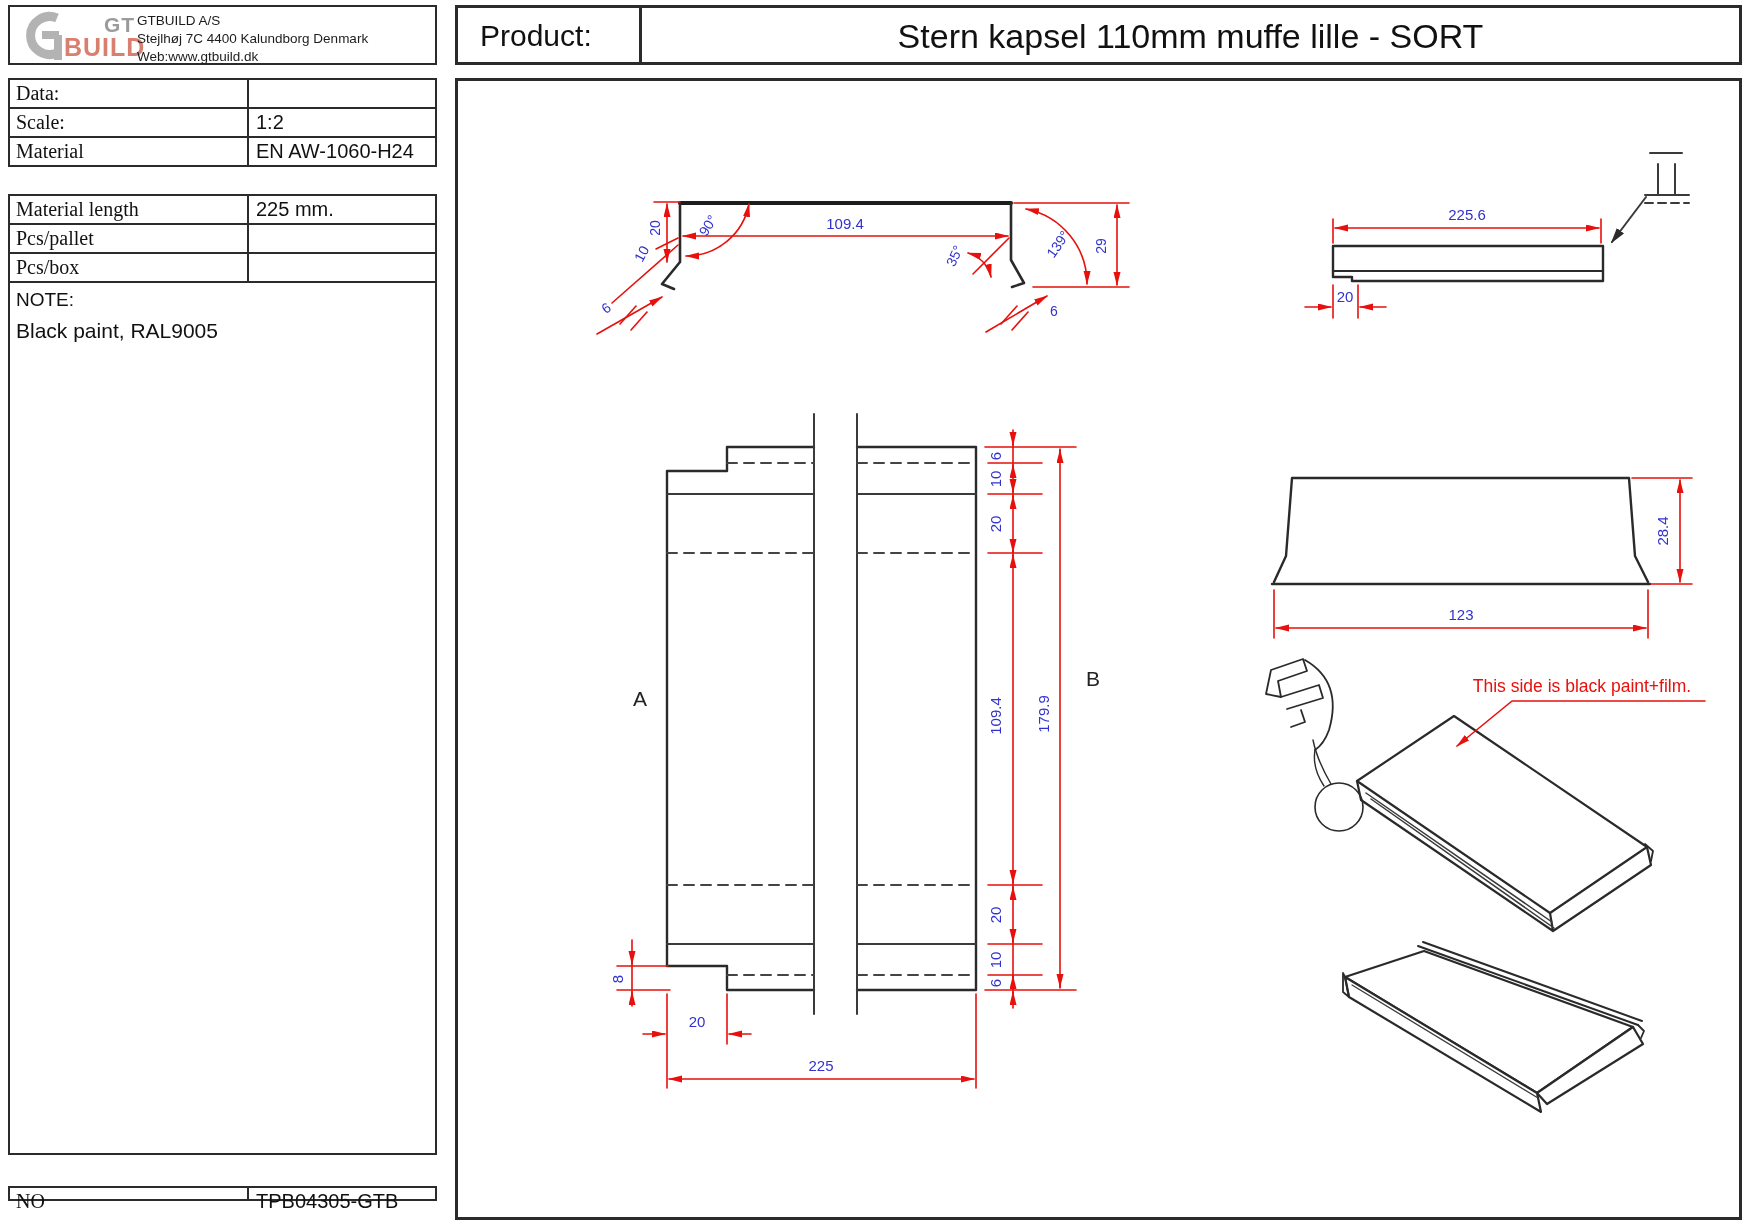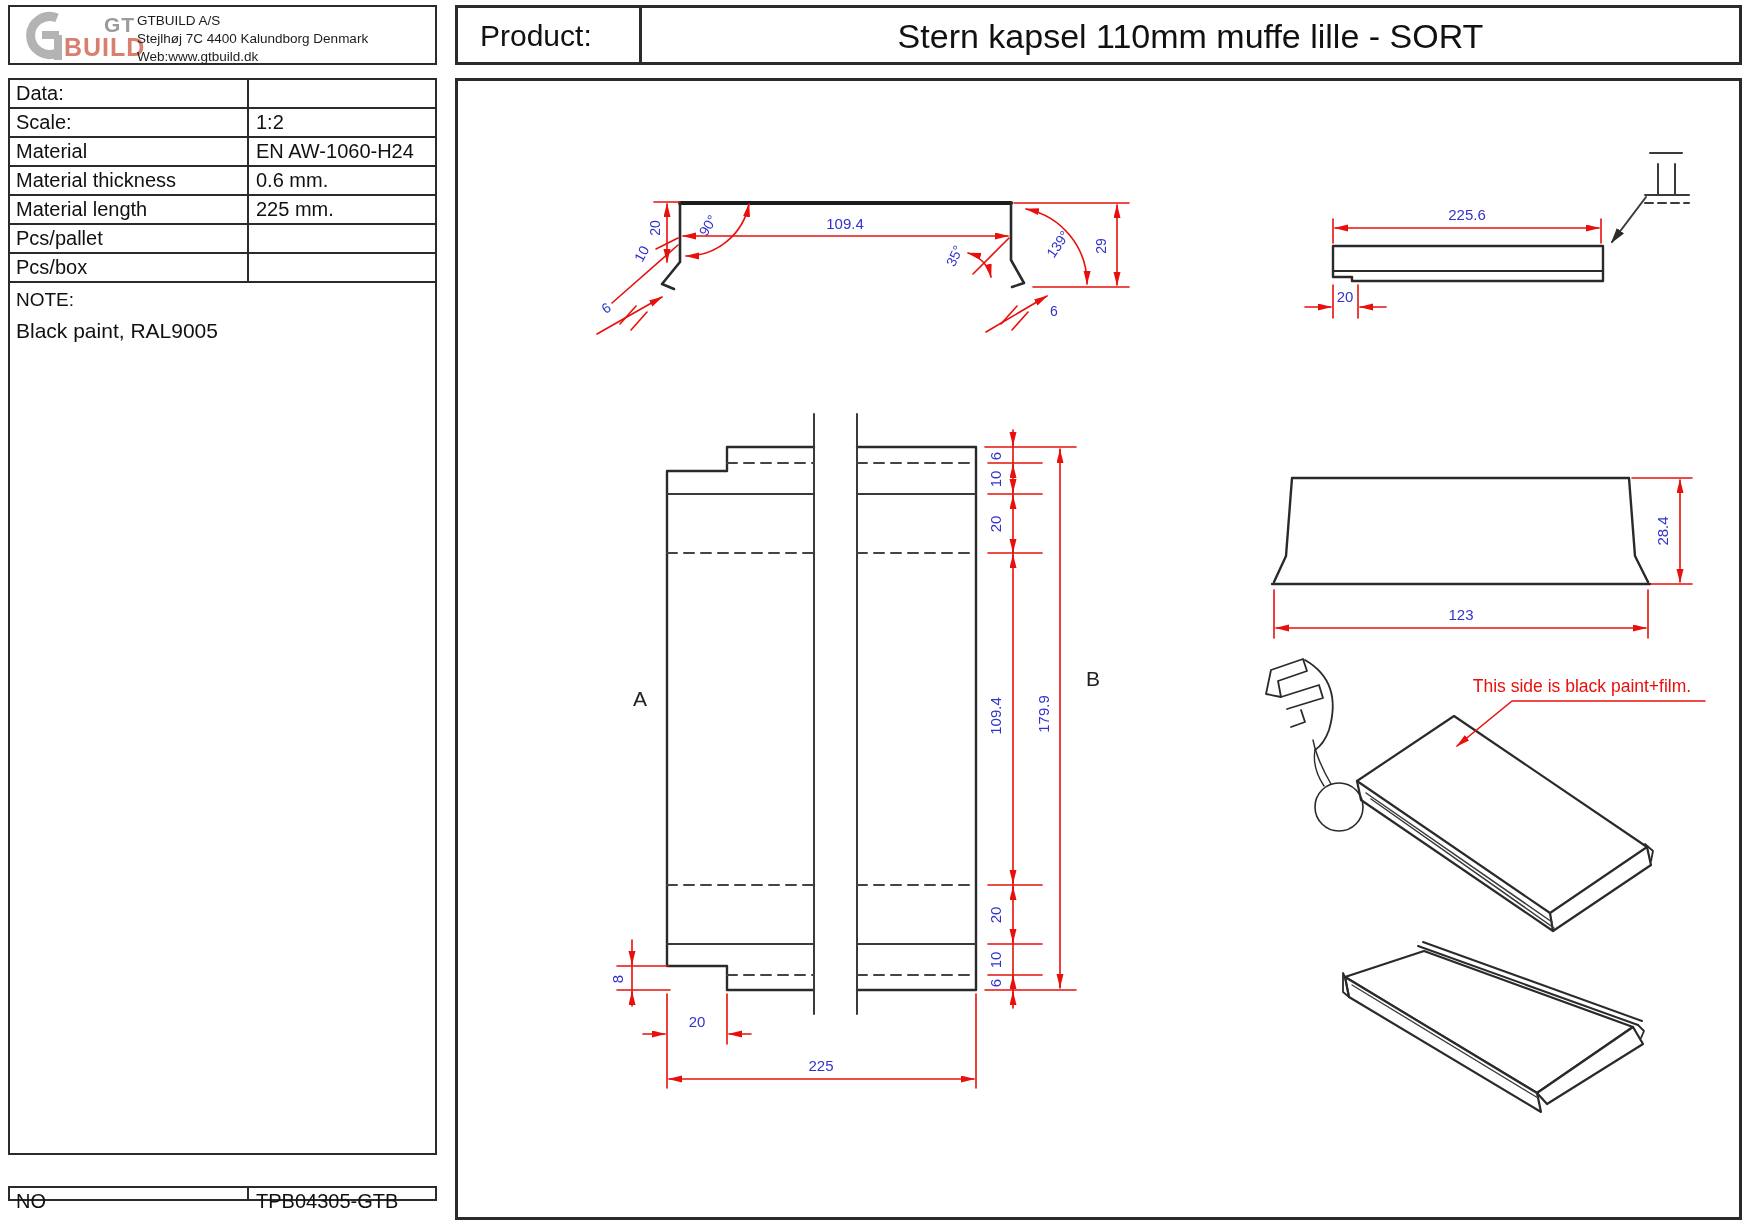--- a/index.html
+++ b/index.html
@@ -2,21 +2,21 @@
 <html><head>
 <meta charset="utf-8">
 <style>
   html,body{margin:0;padding:0;background:#e9e9e9;}
   .page{position:relative;width:1752px;height:1224px;background:#ffffff;
         font-family:"Liberation Sans",sans-serif;overflow:hidden;color:#111;}
   
   .spec-row{position:absolute;left:8px;width:429px;height:31px;border:2px solid #2b2b2b;
             box-sizing:border-box;background:#fff;}
   .spec-row::after{content:'';position:absolute;left:237px;top:0;bottom:0;width:2px;background:#2b2b2b;}
-  .spec-row .lbl{position:absolute;left:6px;top:2px;font-size:20px;white-space:nowrap;}
+  .spec-row .lbl{position:absolute;left:6px;top:2px;font-size:20px;white-space:nowrap;font-family:Liberation Serif, serif;}
   .spec-row .val{position:absolute;left:246px;top:2px;font-size:20px;white-space:nowrap;}
   .note-box{position:absolute;left:8px;top:281px;width:429px;height:874px;border:2px solid #2b2b2b;
             box-sizing:border-box;background:#fff;}
   .note-title{position:absolute;left:6px;top:6px;font-size:19px;}
   .note-body{position:absolute;left:6px;top:36px;font-size:21px;}
   
   .logo-box{position:absolute;left:8px;top:5px;width:429px;height:60px;border:2px solid #2b2b2b;
             box-sizing:border-box;background:#fff;}
   .logo-gt{position:absolute;left:57px;top:6px;font-size:21px;font-weight:bold;color:#9b9b9b;letter-spacing:1px;margin-left:37px;}
   .logo-build{position:absolute;left:54px;top:26px;font-size:25px;font-weight:bold;color:#d97f70;letter-spacing:1px;}
@@ -68,24 +68,20 @@
     <span class="lbl">Data:</span>
     <span class="val"></span>
     </div>
   <div class="spec-row" style="top:107px">
     <span class="lbl">Scale:</span>
     <span class="val">1:2</span>
     </div>
   <div class="spec-row" style="top:136px">
     <span class="lbl">Material</span>
     <span class="val">EN AW-1060-H24</span>
-    </div>
-  <div class="spec-row" style="top:165px">
-    <span class="lbl">Material thickness</span>
-    <span class="val">0.6 mm.</span>
     </div>
   <div class="spec-row" style="top:194px">
     <span class="lbl">Material length</span>
     <span class="val">225 mm.</span>
     </div>
   <div class="spec-row" style="top:223px">
     <span class="lbl">Pcs/pallet</span>
     <span class="val"></span>
     </div>
   <div class="spec-row" style="top:252px">

